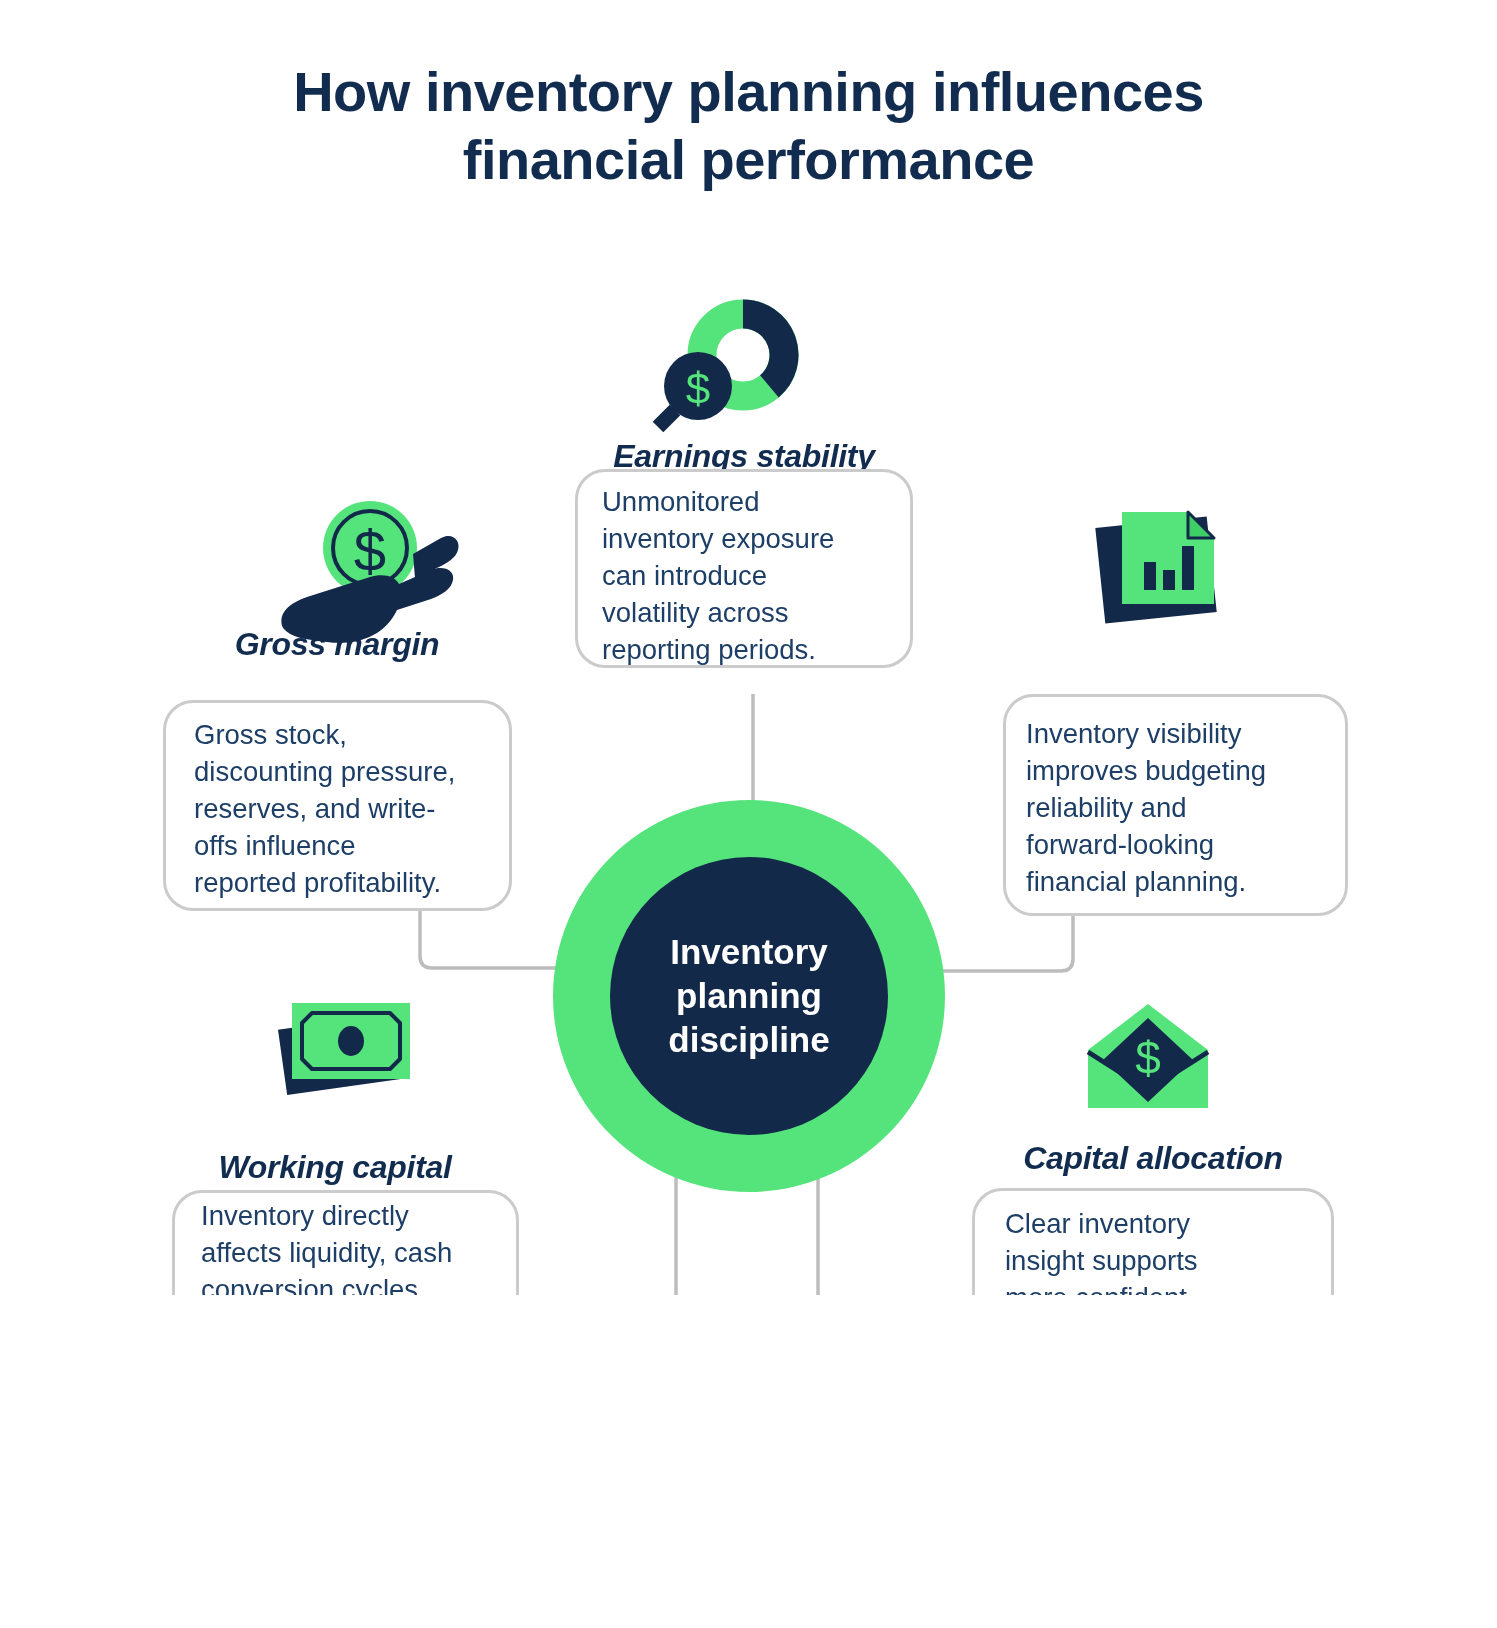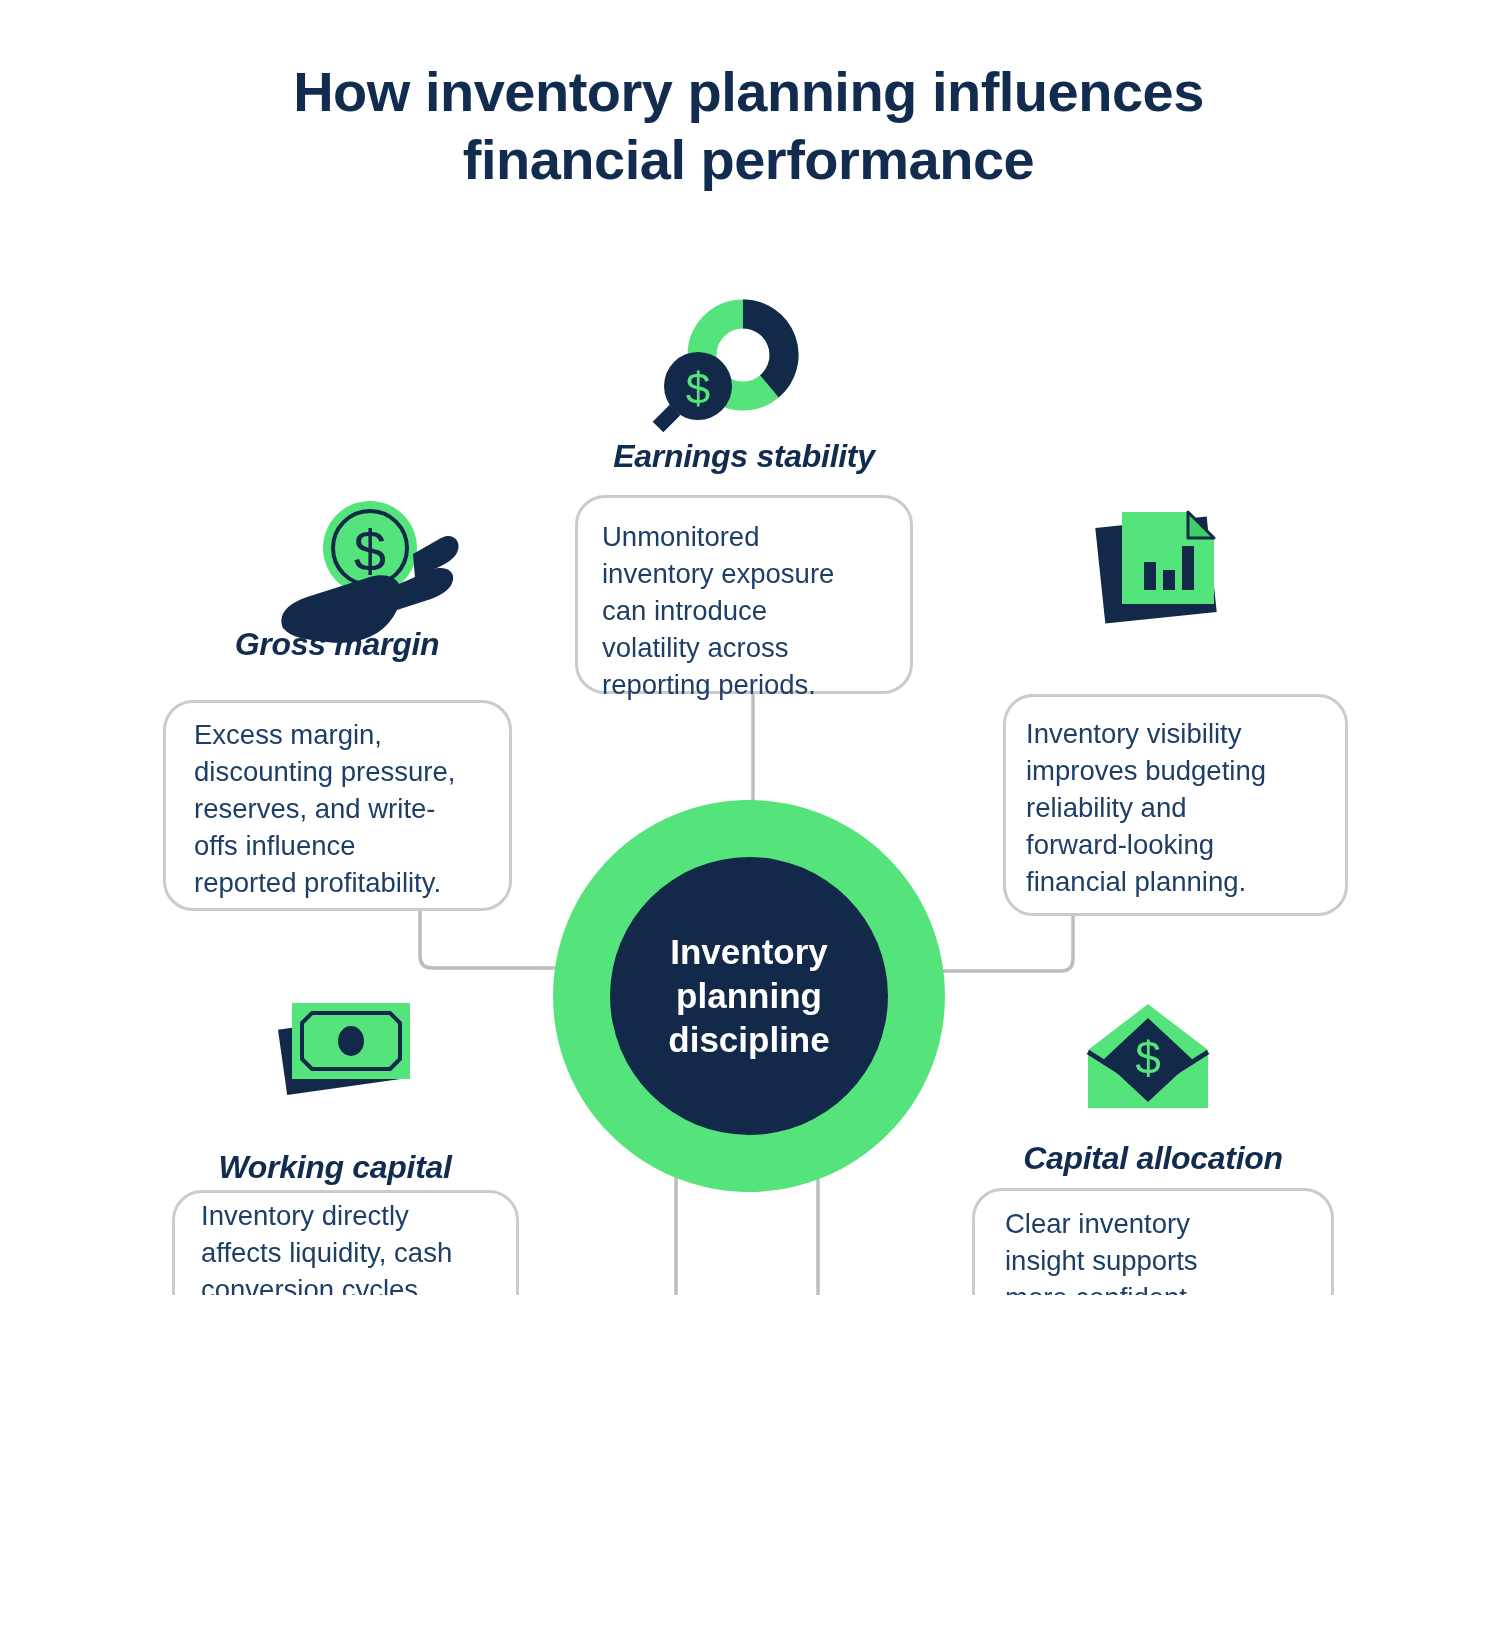--- a/index.html
+++ b/index.html
@@ -87,37 +87,37 @@
   </div>
 
   <svg class="abs icon" style="left:648px;top:293px;" width="160" height="152" viewBox="0 0 160 152">
     <circle cx="95" cy="62" r="41" fill="none" stroke="#55E47B" stroke-width="29"></circle>
     <path d="M95,21 A41,41 0 0 1 121.4,93.4" fill="none" stroke="#13294A" stroke-width="29"></path>
     <line x1="27" y1="117" x2="10" y2="134" stroke="#13294A" stroke-width="15"></line>
     <circle cx="50" cy="93" r="34" fill="#13294A"></circle>
     <text x="50" y="95" text-anchor="middle" dominant-baseline="central" font-family="Liberation Sans, sans-serif" font-size="44" fill="#55E47B">$</text>
   </svg>
   <div class="abs node-heading" style="left:544px;top:438px;">Earnings stability</div>
-  <div class="abs node-box" style="left:575px;top:495px;width:338px;height:199px;padding:20px 24px;">Unmonitored
+  <div class="abs node-box" style="left:575px;top:469px;width:338px;height:199px;padding:11px 24px;">Unmonitored
 inventory exposure
 can introduce
 volatility across
 reporting periods.</div>
 
   <svg class="abs icon" style="left:265px;top:478px;" width="200" height="190" viewBox="0 0 200 190">
     <circle cx="105" cy="70" r="47" fill="#55E47B"></circle>
     <circle cx="105" cy="70" r="37" fill="none" stroke="#13294A" stroke-width="4"></circle>
     <text x="105" y="72" text-anchor="middle" dominant-baseline="central" font-family="Liberation Sans, sans-serif" font-size="58" fill="#13294A">$</text>
     <path d="M18,150 C12,136 24,125 42,119 L105,99 C118,95 130,98 134,106
              L166,92 C178,87 190,92 188,102 C186,112 176,117 166,121
              L132,132 C120,158 92,168 62,164 C40,161 26,160 18,150 Z" fill="#13294A"></path>
     <path d="M148,76 L176,60 C187,54 196,62 193,72 C191,80 182,85 174,89 L150,100 Z" fill="#13294A"></path>
   </svg>
   <div class="abs node-heading" style="left:137px;top:626px;">Gross margin</div>
-  <div class="abs node-box" style="left:163px;top:700px;width:349px;height:211px;padding:13px 28px;">Excess margin,
+  <div class="abs node-box" style="left:163px;top:700px;width:349px;height:211px;padding:13px 28px;">Gross stock,
 discounting pressure,
 reserves, and write-
 offs influence
 reported profitability.</div>
 
   <svg class="abs icon" style="left:1082px;top:500px;" width="160" height="132" viewBox="0 0 160 132">
     <rect x="18" y="22" width="112" height="96" fill="#13294A" transform="rotate(-6 74 70)"></rect>
     <path d="M40,12 H106 L132,38 V104 H40 Z" fill="#55E47B"></path>
     <path d="M106,12 V38 H132 Z" fill="#3ECF67" stroke="#13294A" stroke-width="3" stroke-linejoin="round"></path>
     <rect x="62" y="62" width="12" height="28" fill="#13294A"></rect>

